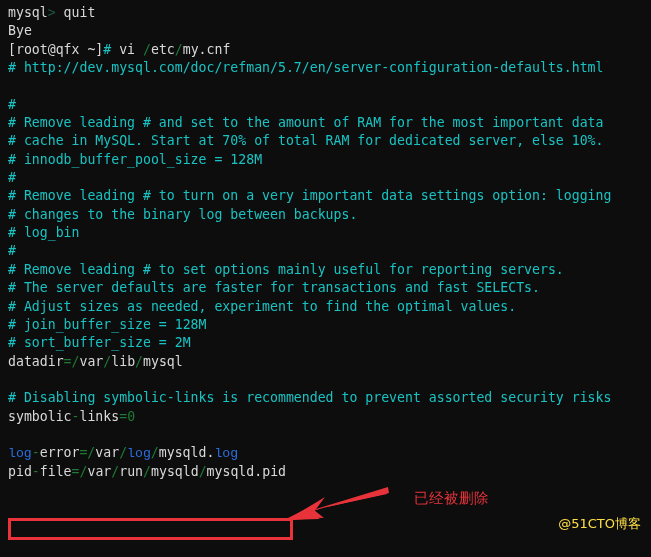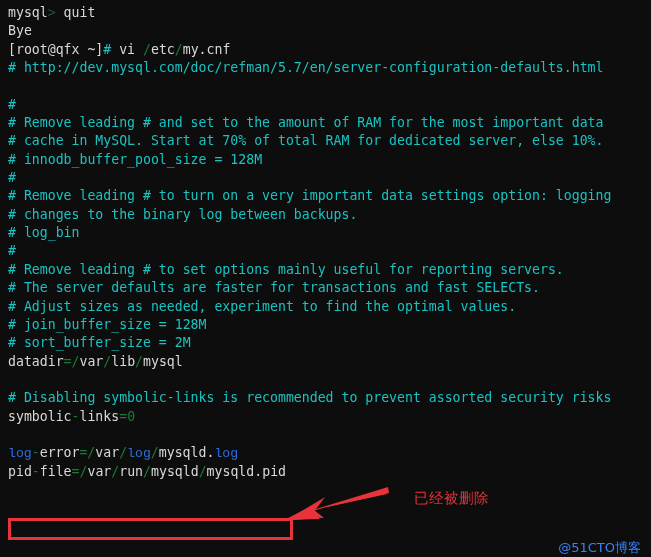--- a/index.html
+++ b/index.html
@@ -65,22 +65,22 @@
     color: #e8333a;
     font-family: "DejaVu Sans", "Liberation Sans", sans-serif;
     font-size: 14.5px;
     letter-spacing: 0.5px;
     white-space: pre;
     margin-left: 48px;
   }
   #watermark {
     position: absolute;
     right: 10px;
-    bottom: 0;
-    color: #3b82f6;
+    bottom: 24px;
+    color: #fde047;
     font-family: "DejaVu Sans", "Liberation Sans", sans-serif;
     font-size: 13px;
     white-space: pre;
   }
 </style>
 </head>
 <body>
 
 <div id="terminal">
 

